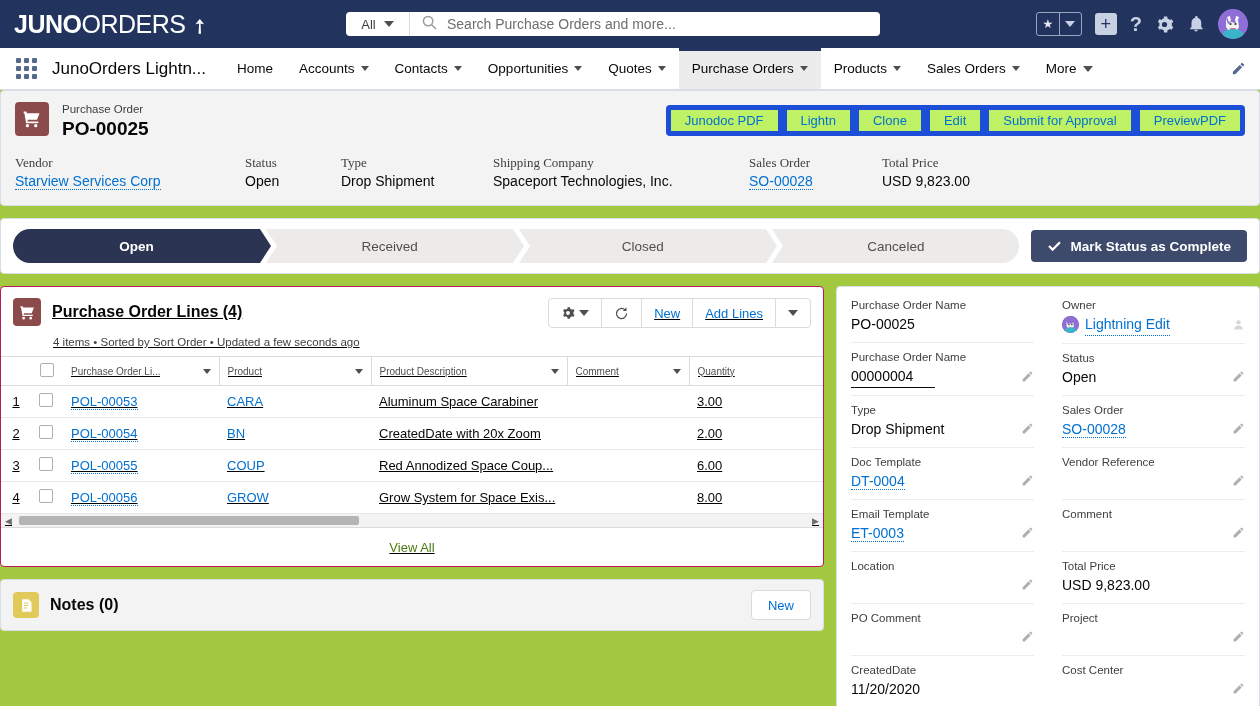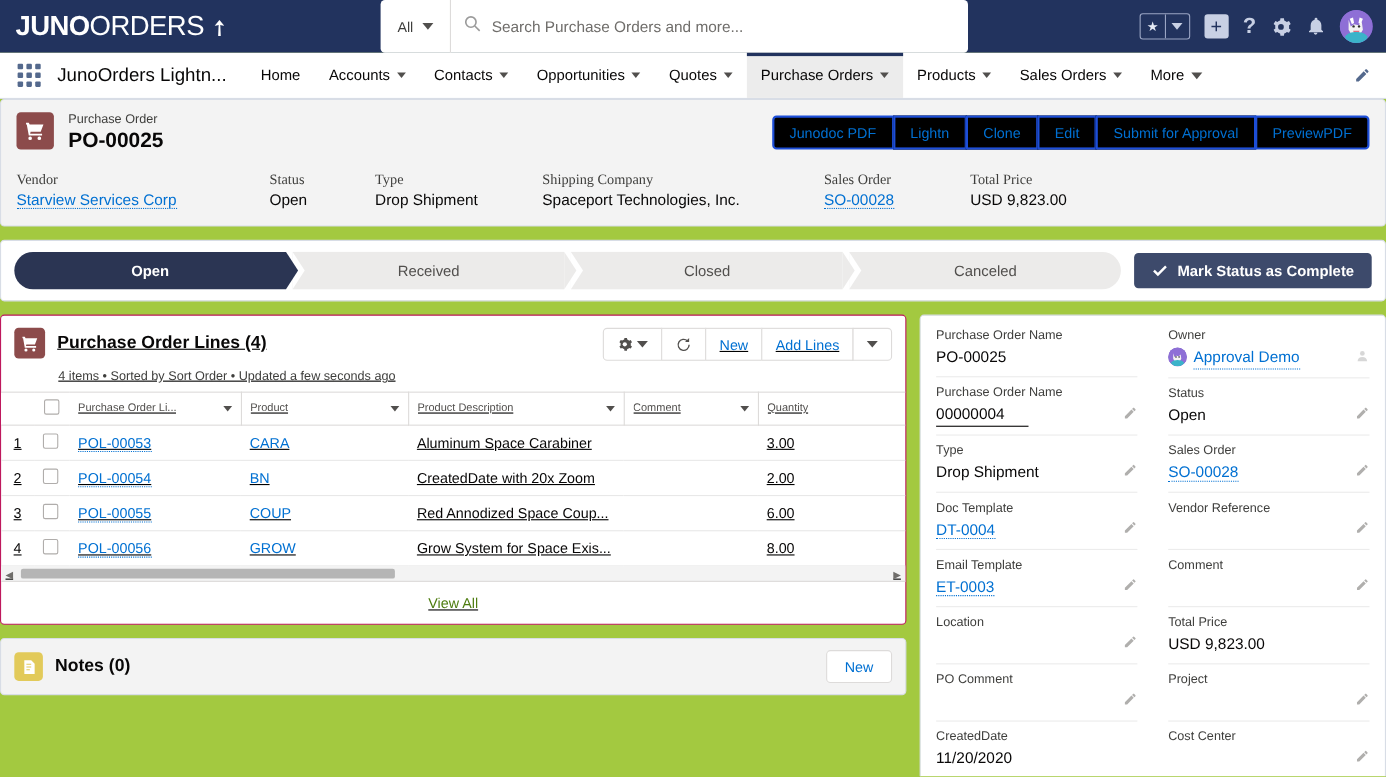--- a/index.html
+++ b/index.html
@@ -14,21 +14,21 @@
   
   .global-header {
     height: 48px; background: #22335e;
     display: flex; align-items: center; padding: 0 14px;
     position: relative;
   }
   .logo { font-size: 25px; letter-spacing: -0.5px; color: #fff; font-weight: 400; display:flex; align-items:baseline;}
   .logo b { font-weight: 800; }
   .logo .rocket { margin-left: 6px; font-size: 20px; display:inline-block; transform: rotate(-45deg);}
   .search-wrap {
-    position: absolute; left: 346px; width: 534px; height: 48px;
+    position: absolute; left: 346px; width: 534px; height: 24px;
     background: #fff; border-radius: 4px; display: flex; align-items: center;
   }
   .search-scope {
     width: 64px; height: 100%; display: flex; align-items: center; justify-content: center;
     gap: 8px; font-size: 13px; color: #3e3e3c; border-right: 1px solid #dddbda;
   }
   .caret-down { width:0;height:0;border-left:5px solid transparent;border-right:5px solid transparent;border-top:6px solid #514f4d;}
   .search-icon { margin: 0 10px 0 12px; }
   .search-input {
     flex: 1; border: none; outline: none; font-size: 14px; color: #3e3e3c;
@@ -80,21 +80,21 @@
   .rec-top { display: flex; align-items: flex-start; padding: 11px 14px 8px 14px; }
   .rec-icon {
     width: 34px; height: 34px; border-radius: 4px; background: #8c4b4b;
     display: flex; align-items: center; justify-content: center; margin-right: 13px; flex: none;
   }
   .rec-titles { flex: 1; }
   .rec-sub { font-size: 11.5px; color: #3e3e3c; line-height: 15px; }
   .rec-title { font-size: 19px; color: #080707; font-weight: 700; line-height: 23px; }
   .btn-group { display: flex; align-items: stretch; margin-top: 3px; }
   .btn {
-    border: 2px solid #1d4ed8; background: #000000; color: #0070d2;
+    border: 5px solid #1d4ed8; background: #bef264; color: #0070d2;
     font-size: 13px; padding: 0 14px; height: 31px; display: flex; align-items: center;
     font-family: "Liberation Sans", sans-serif; cursor: pointer; white-space: nowrap;
     margin-left: -1px;
   }
   .btn:first-child { border-radius: 4px 0 0 4px; margin-left: 0; }
   .btn:last-child { border-radius: 0 4px 4px 0; }
   .rec-fields { display: flex; padding: 6px 14px 14px 14px; }
   .rf { padding-right: 16px; }
   .rf-label { font-size: 13px; color: #3e3e3c; line-height: 17px; font-family: Liberation Serif, serif; }
   .rf-value { font-size: 14px; color: #080707; line-height: 20px; }
@@ -608,21 +608,21 @@
             <div class="dvalue owner-row">
               <span class="avatar-sm">
                 <svg width="17" height="17" viewBox="0 0 30 30">
                     <circle cx="15" cy="15" r="15" fill="#8e6fd6"></circle>
                     <path d="M8 9l2 6 3-2 4 1 3-3 1 7-3 5H11L8 18z" fill="#f2f2f2"></path>
                     <circle cx="12.5" cy="15" r="1.3" fill="#2a2a2a"></circle>
                     <circle cx="17.5" cy="15" r="1.3" fill="#2a2a2a"></circle>
                     <path d="M5 24c2-3 6-4 10-4s8 1 10 4v6H5z" fill="#3bb3c9"></path>
                   </svg>
               </span>
-              <a class="link-dotted" style="font-size:14px">Approval Demo</a>
+              <a class="link-dotted" style="font-size:14px">Lightning Edit</a>
             </div>
             <span class="pencil">
               <svg width="13" height="13" viewBox="0 0 24 24">
                   <circle cx="12" cy="8" r="4" fill="#b8b8b8"></circle>
                   <path fill="#b8b8b8" d="M4 21c0-4.4 3.6-7 8-7s8 2.6 8 7z"></path>
                 </svg>
             </span>
           </div>
           <div class="dfield">
             <div class="dlabel">Status</div>

